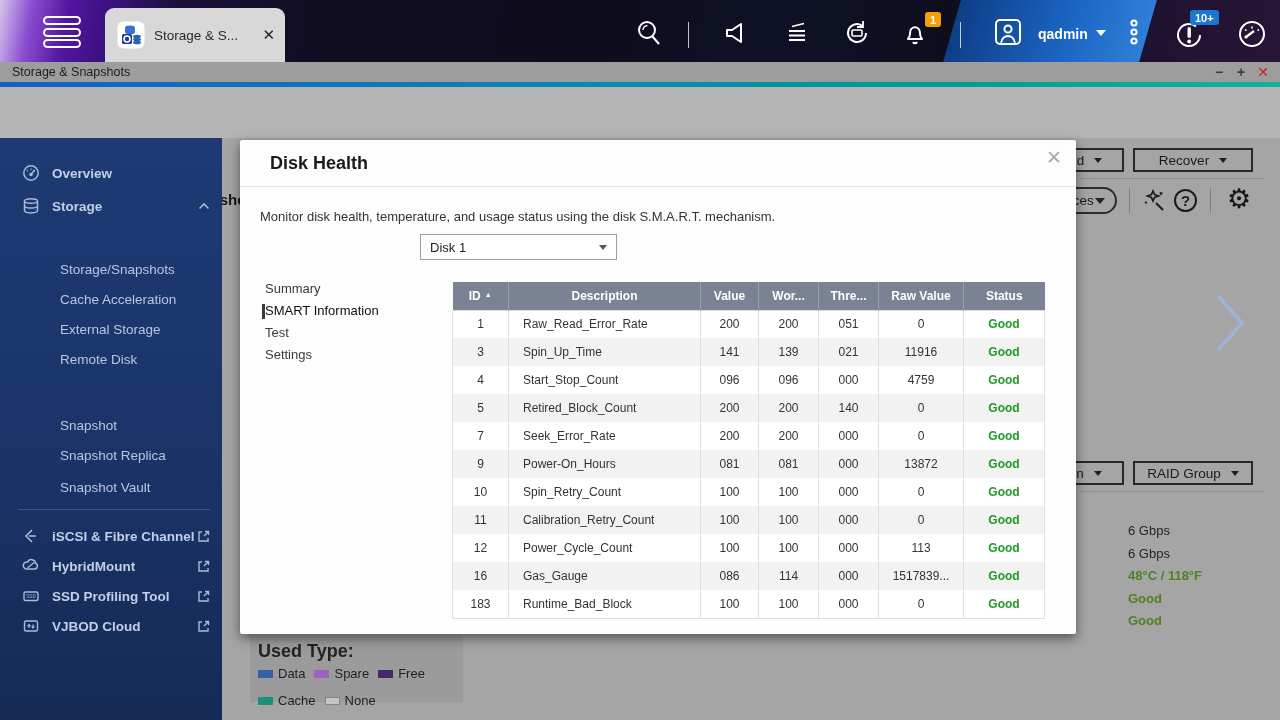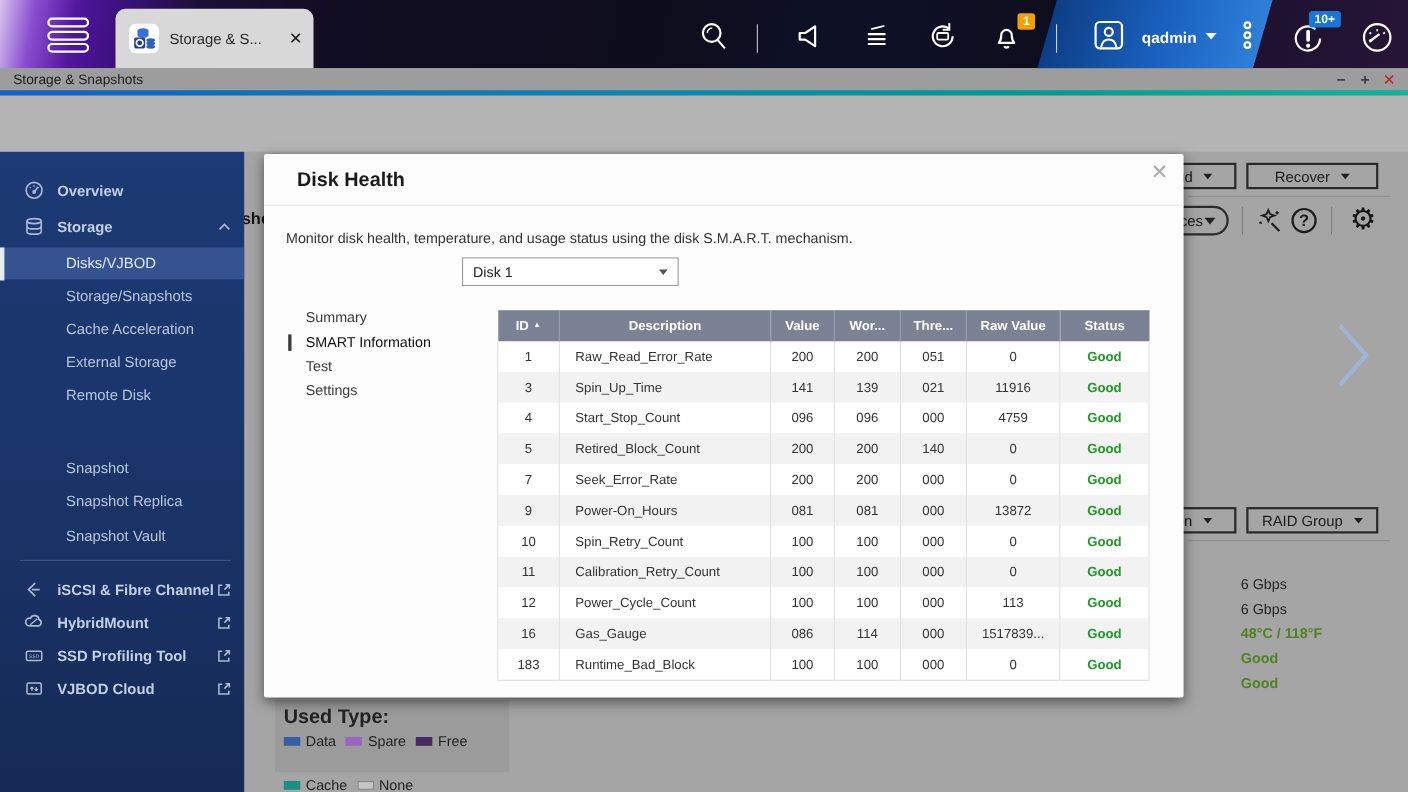--- a/index.html
+++ b/index.html
@@ -70,39 +70,39 @@
   .bg-btn .bcaret { width:0; height:0; border-left:4.5px solid transparent; border-right:4.5px solid transparent;
     border-top:5.5px solid #1f1f1f; margin-left:10px; }
   .bg-line { position:absolute; height:1px; background:#8e8e8e; }
   .chevron-next { position:absolute; left:1212px; top:292px; cursor:pointer; }
   .bg-info { position:absolute; left:1100px; top:520px; }
   .bg-info-row { font-size:13px; height:22.5px; line-height:22.5px; white-space:nowrap;margin-left:28px; }
   .bg-info-row.dark { color:#242424; }
   .bg-info-row.green { color:#4f8220; font-weight:bold; }
   .legend-panel { position:absolute; left:250px; top:636px; width:213px; height:66px; background:#9b9b9b; padding:5px 8px; }
   .legend-title { font-size:18px; font-weight:bold; color:#222; margin-bottom:4px; }
-  .legend-items { display:flex; flex-wrap:wrap; width:200px; row-gap:25px; }
+  .legend-items { display:flex; flex-wrap:wrap; width:200px; row-gap:12px; }
   .legend-item { display:flex; align-items:center; font-size:13px; color:#1f1f1f; margin-right:9px; }
   .legend-item .swatch { width:15px; height:8px; margin-right:5px; display:inline-block; }
 
   
   .dialog { position:absolute; left:240px; top:140px; width:836px; height:494px; background:#fdfdfd;
     border-radius:2px; box-shadow:0 4px 12px rgba(0,0,0,.5); }
   .dlg-title { position:absolute; left:30px; top:13px; font-size:18px; font-weight:bold; color:#1a1a1a; }
   .dlg-close { position:absolute; right:14px; top:6px; font-size:19px; color:#ababab; cursor:pointer; }
   .dlg-sep { position:absolute; left:0; top:46px; width:836px; height:1px; background:#e4e4e4; }
   .dlg-desc { position:absolute; left:20px; top:69px; font-size:13px; color:#333; }
   .dd { position:absolute; top:94px; height:26px; border:1px solid #9c9c9c; background:#fff; display:flex;
     align-items:center; padding:0 9px; font-size:13px; color:#222; cursor:pointer; }
   .dd .ddlabel { flex:1; }
   .dd .ddcaret { width:0; height:0; border-left:4.5px solid transparent; border-right:4.5px solid transparent; border-top:5.5px solid #555; }
   .dd.host { left:20px; width:152px; }
   .dd.disk { left:180px; width:197px; }
   .dlg-nav { position:absolute; left:0; top:138px; }
-  .dlg-nav-item { position:relative; height:22px; line-height:22px; padding-left:38px; font-size:13px; color:#3a3a3a; cursor:pointer; }
+  .dlg-nav-item { position:relative; height:22px; line-height:22px; padding-left:25px; font-size:13px; color:#3a3a3a; cursor:pointer; }
   .dlg-nav-item.selected { color:#0f0f0f; }
   .dlg-nav-item.selected::before { content:""; position:absolute; left:22px; top:3.5px; width:3px; height:15px; background:#3c3c3c; }
   .smart-table { position:absolute; left:212px; top:142px; width:592px; border-collapse:collapse; table-layout:fixed; }
   .smart-table th { background:#7b8294; color:#fff; font-size:12px; font-weight:bold; height:28px;
     border-right:1px solid #9aa0ae; cursor:pointer; }
   .smart-table th:last-child { border-right:none; }
   .smart-table td { font-size:12px; color:#333; height:28px; text-align:center; border-right:1px solid #e0e0e0;
     border-left:1px solid #e0e0e0; white-space:nowrap; overflow:hidden; }
   .smart-table tbody tr:nth-child(odd) { background:#ffffff; }
   .smart-table tbody tr:nth-child(even) { background:#f2f2f2; }
@@ -275,23 +275,20 @@
     <div class="side-item top" style="top:53px">
       <svg class="sicon" width="18" height="18" viewBox="0 0 18 18" fill="none" stroke="#aab9d8" stroke-width="1.5">
         <ellipse cx="9" cy="4" rx="6.5" ry="2.3"></ellipse>
         <path d="M2.5 4v4.8c0 1.3 2.9 2.3 6.5 2.3s6.5-1 6.5-2.3V4"></path>
         <path d="M2.5 8.8v4.8c0 1.3 2.9 2.3 6.5 2.3s6.5-1 6.5-2.3V8.8"></path>
       </svg>
       <span class="slabel">Storage</span>
       <svg class="caret-up" width="12" height="8" viewBox="0 0 12 8" fill="none" stroke="#aab9d8" stroke-width="1.6">
           <path d="M1.5 6.5 6 2l4.5 4.5"></path>
         </svg>
-    </div>
-    <div class="side-item sub selected" style="top:87px; height:29px">
-      <span class="slabel">Disks/VJBOD</span>
     </div>
     <div class="side-item sub" style="top:116px">
       <span class="slabel">Storage/Snapshots</span>
     </div>
     <div class="side-item sub" style="top:146px">
       <span class="slabel">Cache Acceleration</span>
     </div>
     <div class="side-item sub" style="top:176px">
       <span class="slabel">External Storage</span>
     </div>

